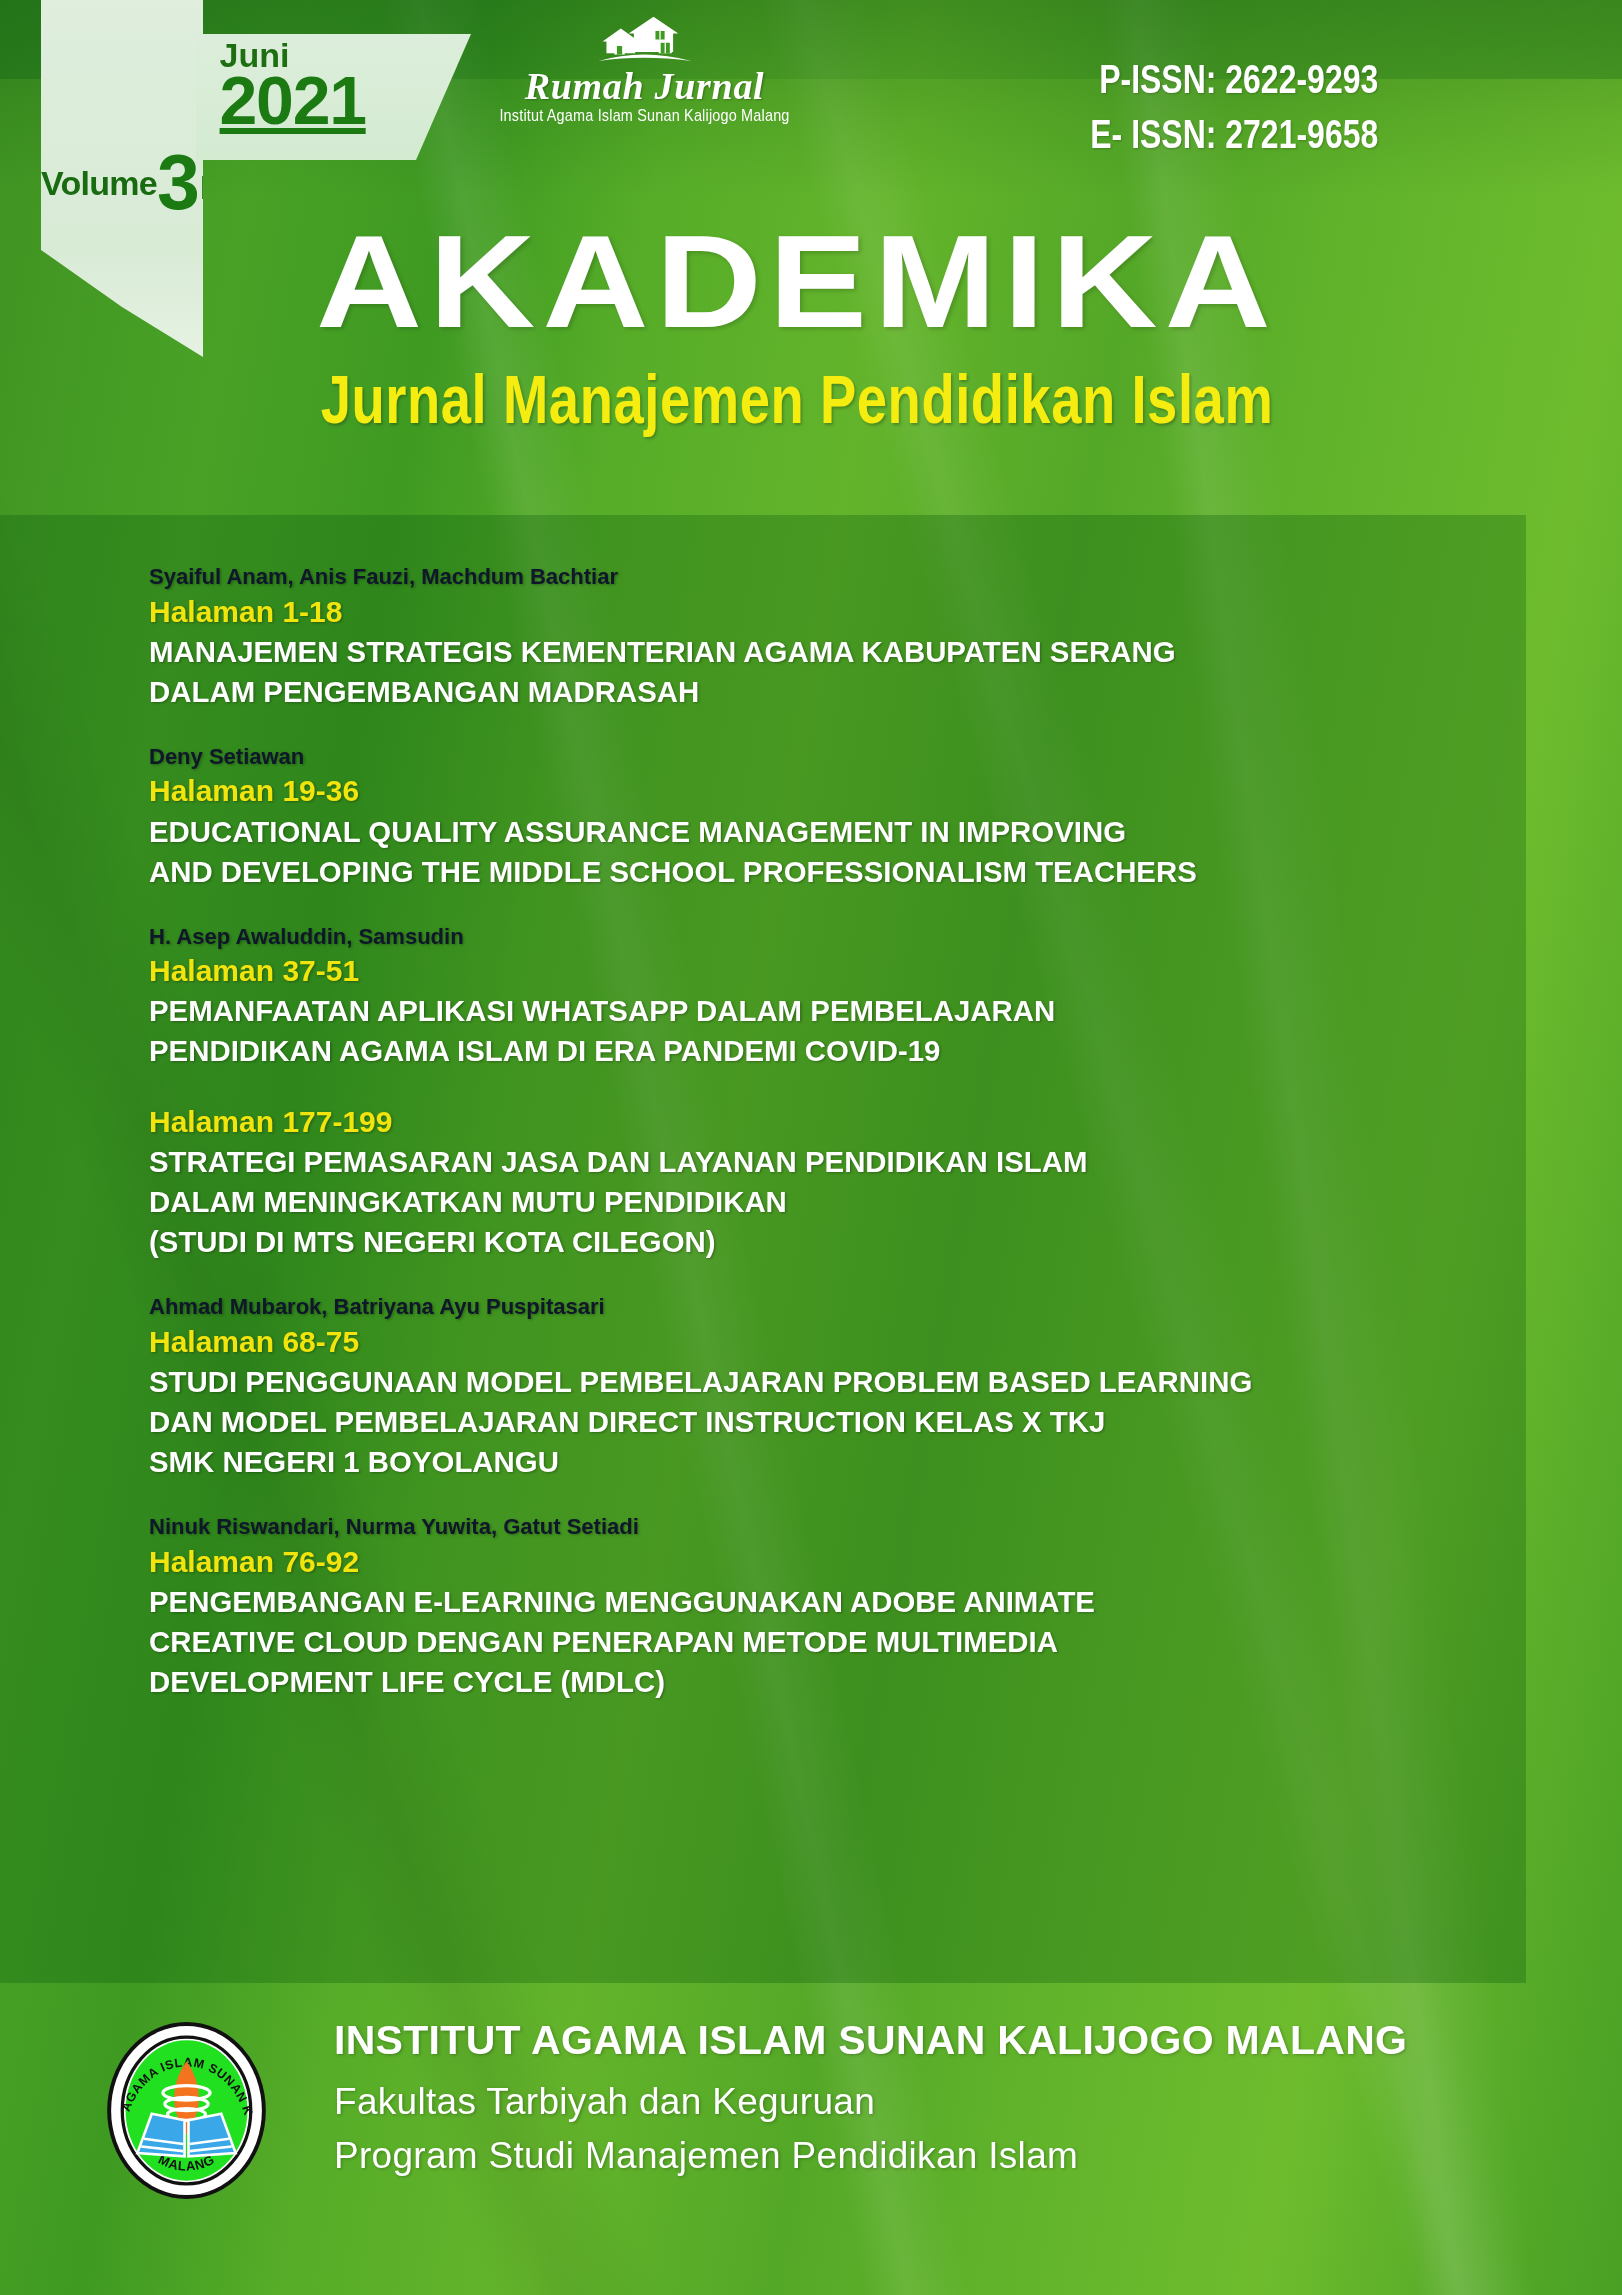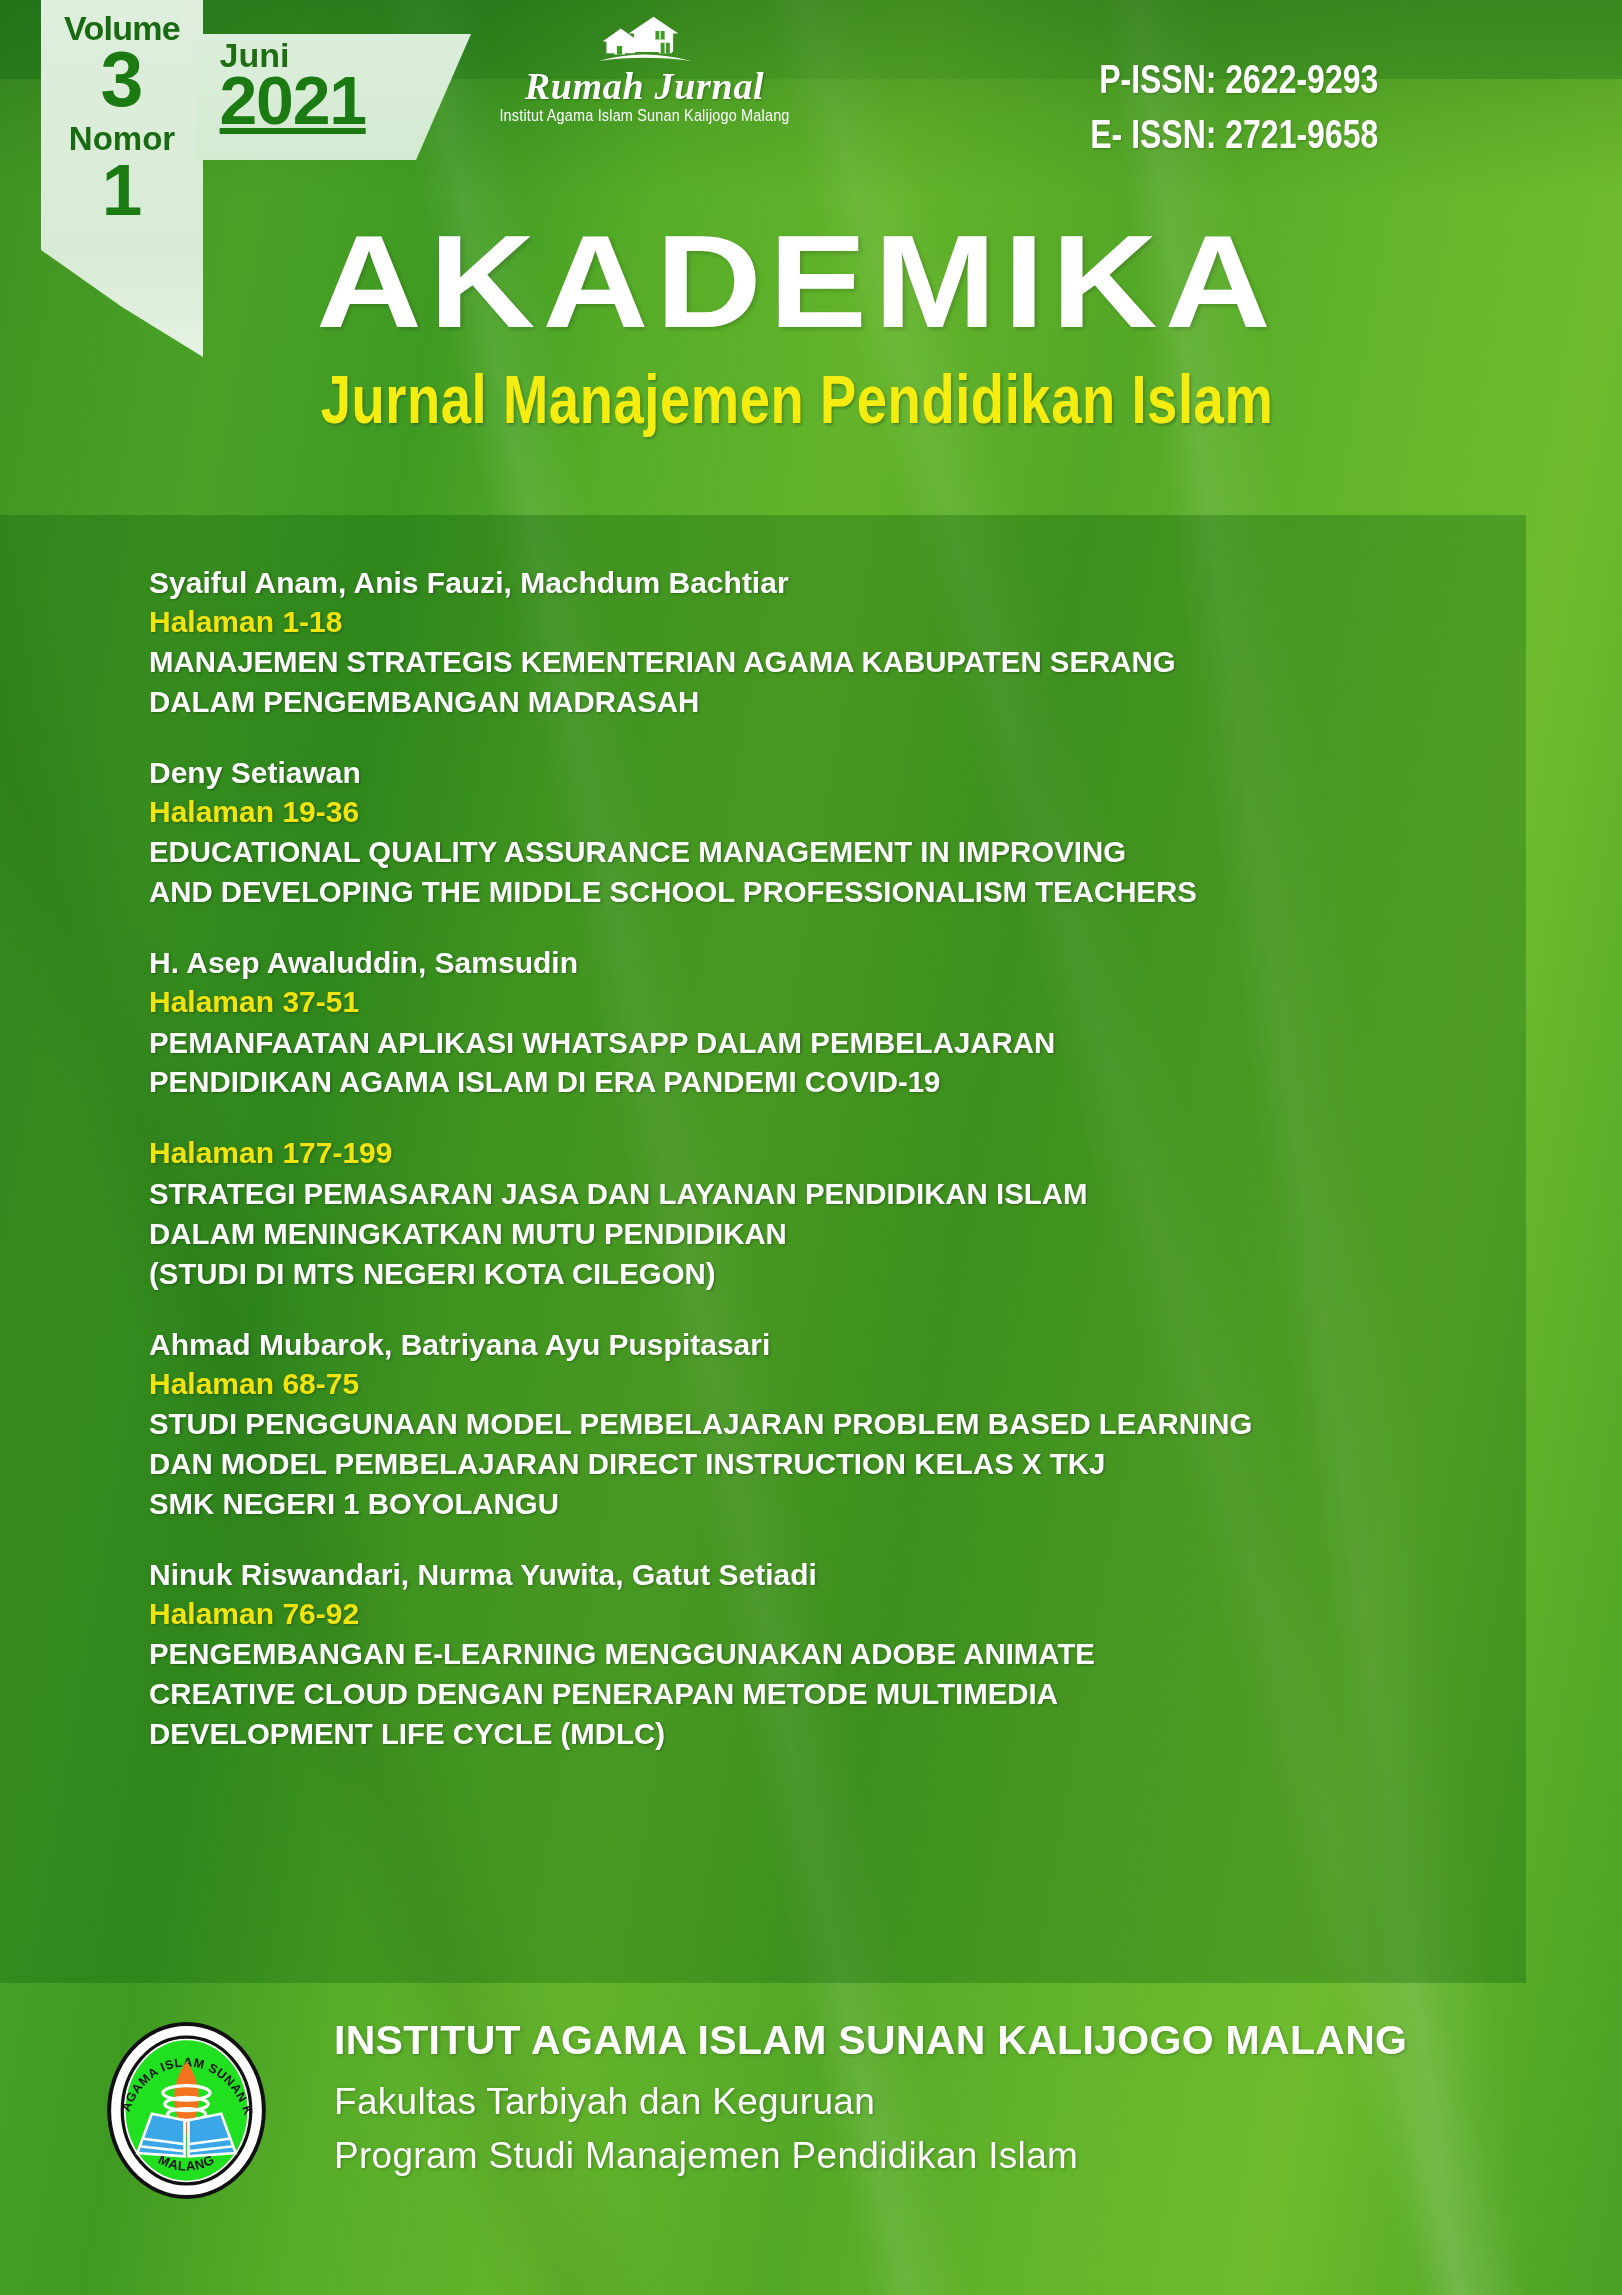--- a/index.html
+++ b/index.html
@@ -36,21 +36,21 @@
     position:absolute;left:0;top:0;width:1623px;height:79px;
     background:linear-gradient(90deg, rgba(20,104,22,0.45), rgba(20,104,22,0.12) 55%, rgba(20,104,22,0.35));
   }
 
   
   .ribbon{
     position:absolute;left:41px;top:0;width:162px;height:357px;
     background:linear-gradient(180deg,#dfeedd 0%,#d8ebd5 70%,#e6f2e3 100%);
     clip-path:polygon(0 0, 100% 0, 100% 100%, 50% 86%, 0 70%);
     box-shadow:2.6px 3.9px 10.5px rgba(0,0,0,0.18);
-    display:flex;flex-direction:column;align-items:center;
+    display:flex;flex-direction:row;align-items:center;
     padding-top:10.5px;box-sizing:border-box;
   }
   .ribbon .lbl{
     font-size:34px;font-weight:bold;color:#186b10;line-height:1.02;letter-spacing:-0.7px;
   }
   .ribbon .num{
     font-size:77px;font-weight:bold;color:#1b7a12;line-height:0.95;margin-top:-2.6px;
   }
   .ribbon .lbl2{font-size:33px;font-weight:bold;color:#186b10;line-height:1;margin-top:6.5px;}
   .ribbon .num2{font-size:73px;font-weight:bold;color:#1b7a12;line-height:0.95;}
@@ -103,21 +103,21 @@
   }
 
   
   .panel{
     position:absolute;left:0;top:515px;width:1526px;height:1468px;
     background:rgba(10,90,12,0.30);
   }
   .toc{position:absolute;left:149px;top:563px;width:1309px;}
   .entry{margin-bottom:31px;}
   .entry .authors{
-    font-size:30px;font-weight:bold;color:#ffffff;line-height:1.30;
+    font-size:22px;font-weight:bold;color:#0f172a;line-height:1.30;
     text-shadow:1.3px 1.3px 2.6px rgba(0,0,0,0.30);
   }
   .entry .pages{
     font-size:30px;font-weight:bold;color:#f2e40d;line-height:1.34;
     text-shadow:1.3px 1.3px 2.6px rgba(0,0,0,0.30);
   }
   .entry .title{
     font-size:29.4px;font-weight:bold;color:#ffffff;line-height:1.36;
     text-shadow:1.3px 1.3px 2.6px rgba(0,0,0,0.30);
   }

